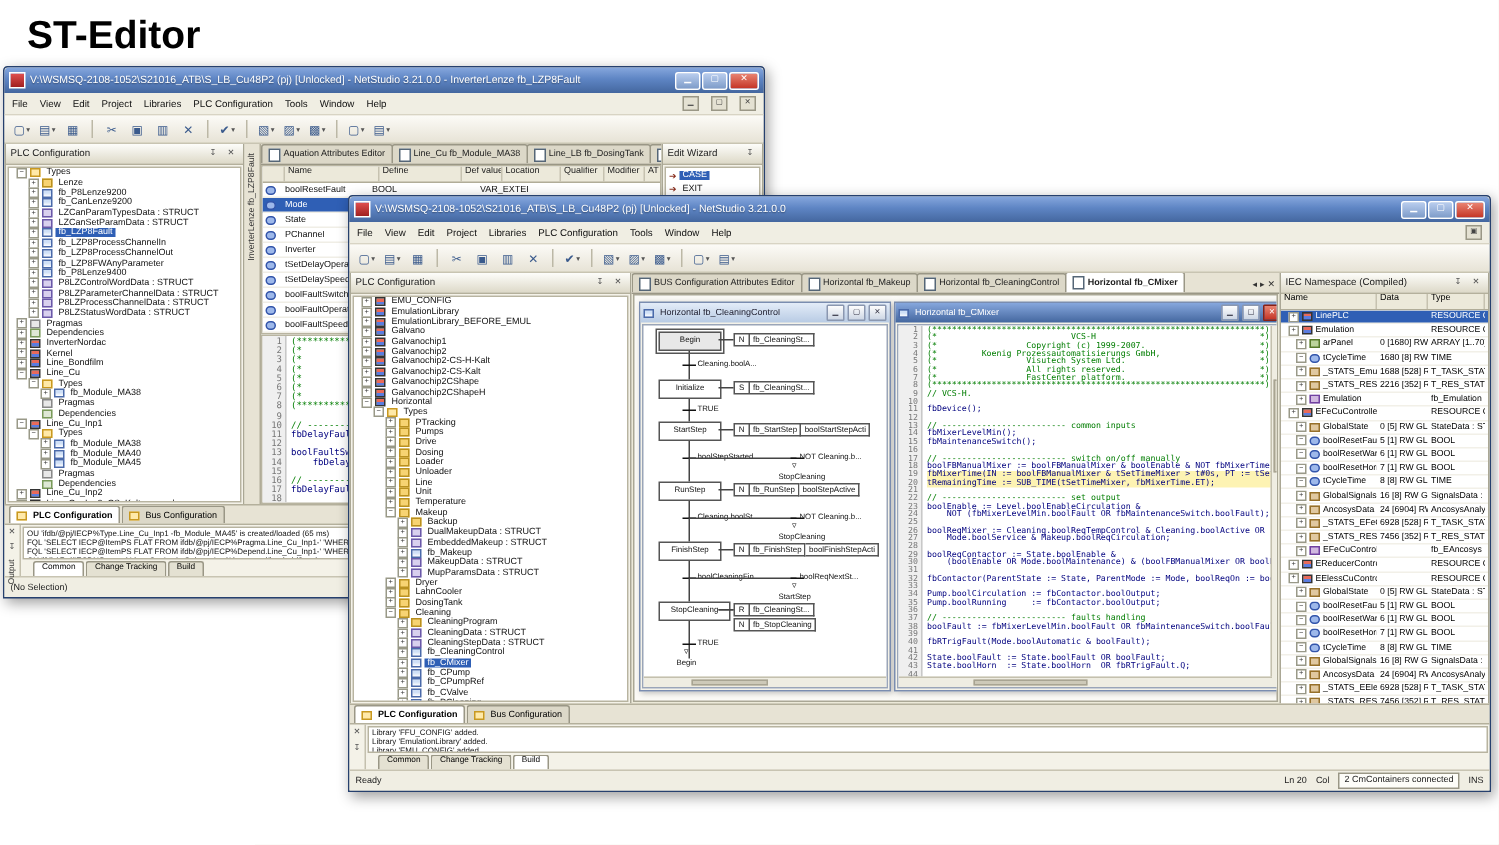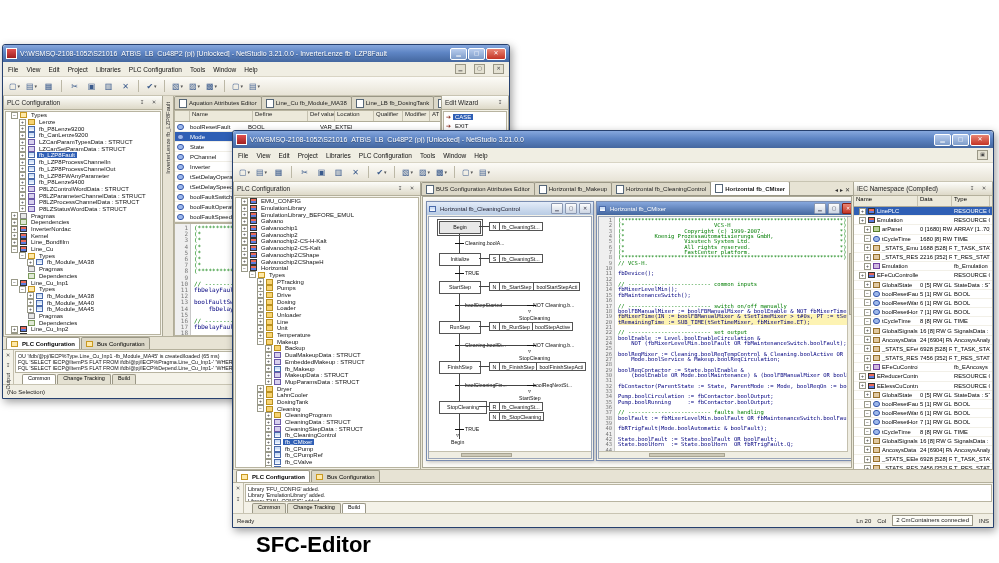--- a/index.html
+++ b/index.html
@@ -139,20 +139,21 @@
   .iec-rows{flex:1;background:#fff;overflow:hidden;}
   .irow{display:flex;height:8.2px;align-items:center;font-size:5.8px;white-space:nowrap;border-bottom:1px solid #f2f0e8;}
   .irow.sel{background:#2f5fb5;color:#fff;}
   .irow .c{overflow:hidden;box-sizing:border-box;padding:0 2px;flex:0 0 auto;}
 </style>
 </head>
 <body>
 
 <div class="stage">
 
+  <div class="big-label" style="left:18px;top:8px;font-size:26px;">ST-Editor</div>
 
   <div class="win" style="left:2px;top:44px;width:506px;height:353px;z-index:1;">
     <div class="titlebar">
       <span class="appicon"></span>
       <span class="title-text">V:\WSMSQ-2108-1052\S21016_ATB\S_LB_Cu48P2 (pj) [Unlocked] - NetStudio 3.21.0.0 - InverterLenze fb_LZP8Fault</span>
       <span class="winbtns">
         <span class="wbtn">▁</span>
         <span class="wbtn">▢</span>
         <span class="wbtn close">✕</span>
       </span>
@@ -1562,14 +1563,13 @@
     <div class="statusbar">
       <span>Ready</span>
       <span class="sp"></span>
       <span>Ln 20</span>
       <span>Col</span>
       <span class="sbadge">2 CmContainers connected</span>
       <span>INS</span>
     </div>
   </div>
 
-  <div class="big-label" style="left:256px;top:532px;font-size:22px;z-index:3;">SFC-Editor</div>
 </div>
 
 </body></html>

